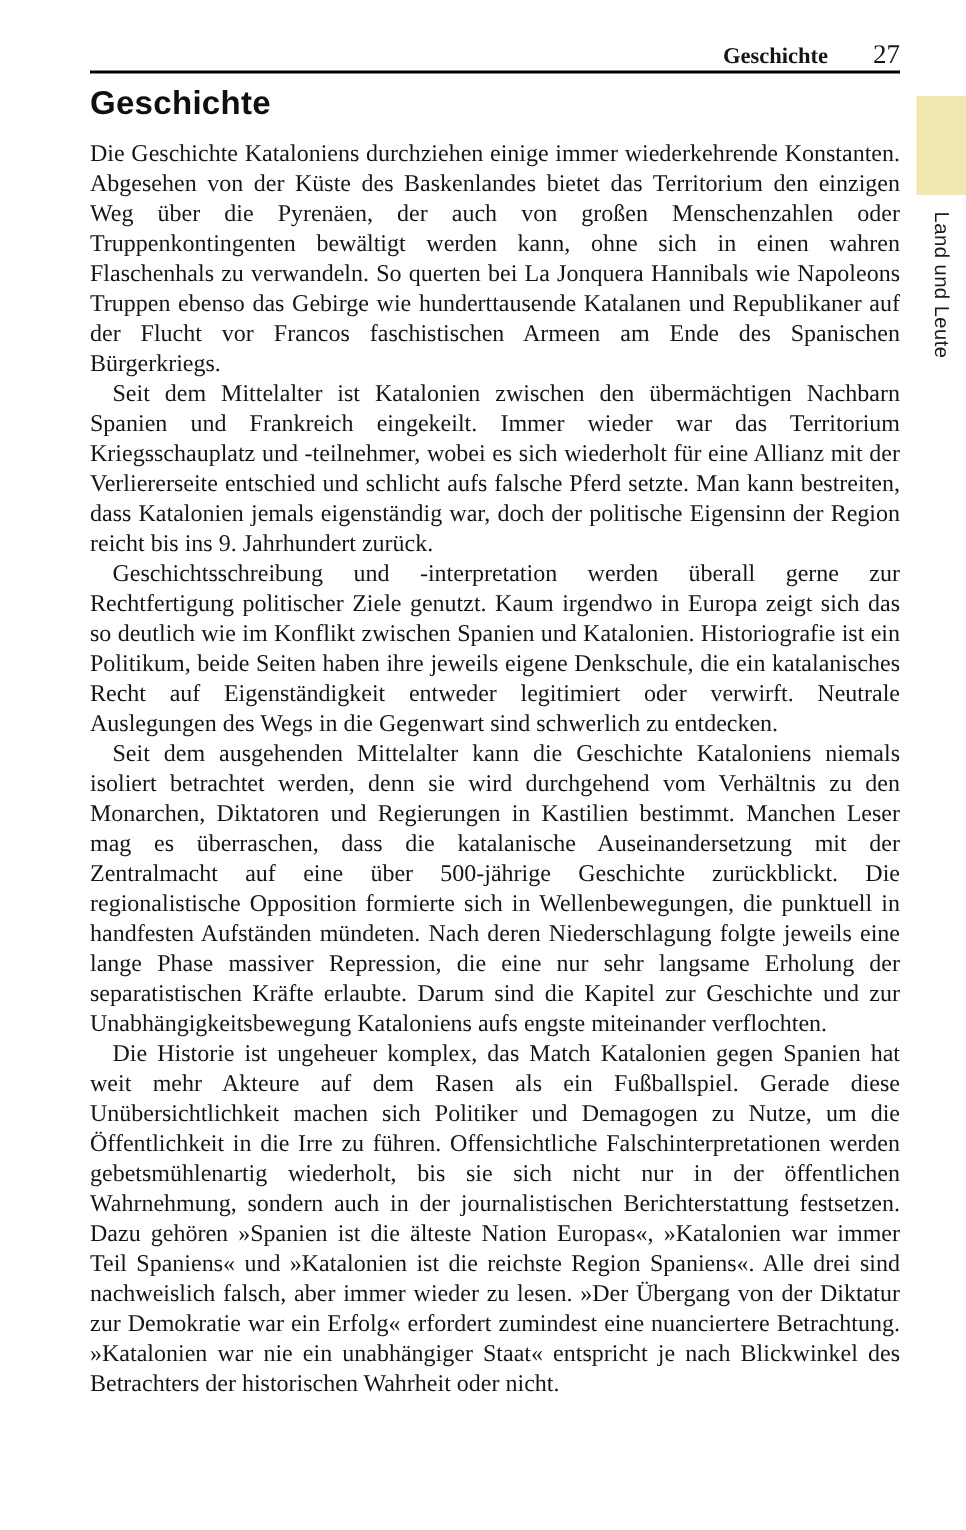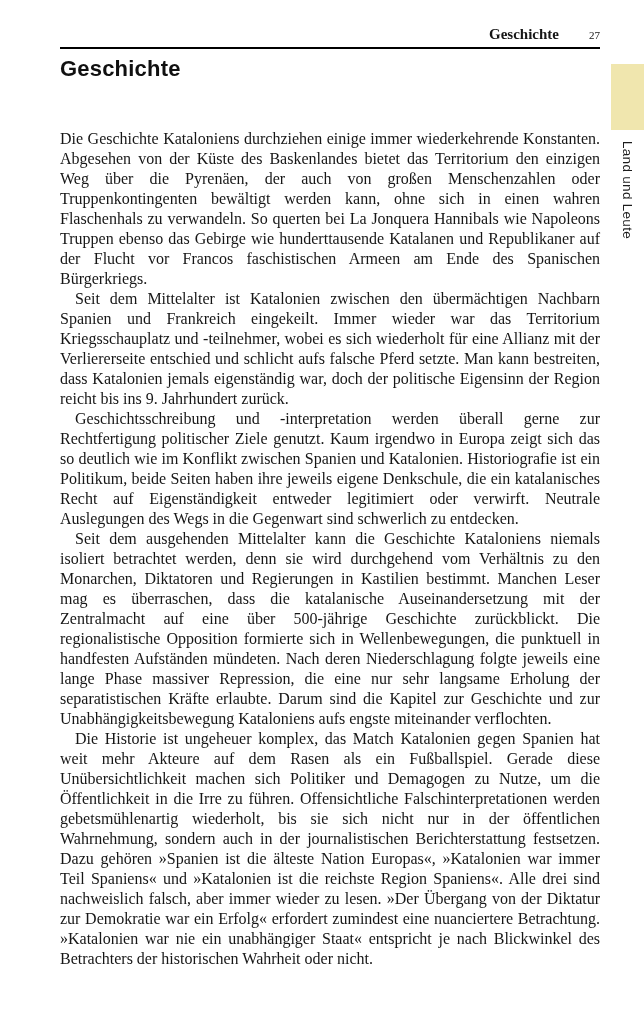--- a/index.html
+++ b/index.html
@@ -24,21 +24,21 @@
     font-size: 15px;
   }
   .rh-title {
     font-family: "Liberation Serif", serif;
     font-weight: 700;
     margin-right: 30px;
   }
   .rh-num {
     font-family: "Liberation Serif", serif;
     font-weight: 400;
-    font-size: 11px;
+    font-size: 18px;
     text-align: center;
   }
   .head-rule {
     position: absolute;
     left: 60px; top: 47px; width: 540px; height: 2px;
     background: #000000;
   }
   
   .chapter-title {
     position: absolute;
@@ -51,21 +51,20 @@
     color: #101010;
   }
   
   .body-col {
     position: absolute;
     left: 60px; top: 93px; width: 540px;
     font-size: 16px;
     line-height: 20px;
     text-align: justify;
     hyphens: auto;
-    margin-top: 36px;
     -webkit-hyphens: auto;
   }
   .body-col p {
     margin: 0;
     text-indent: 15px;
   }
   .body-col p.first {
     text-indent: 0;
   }
   

